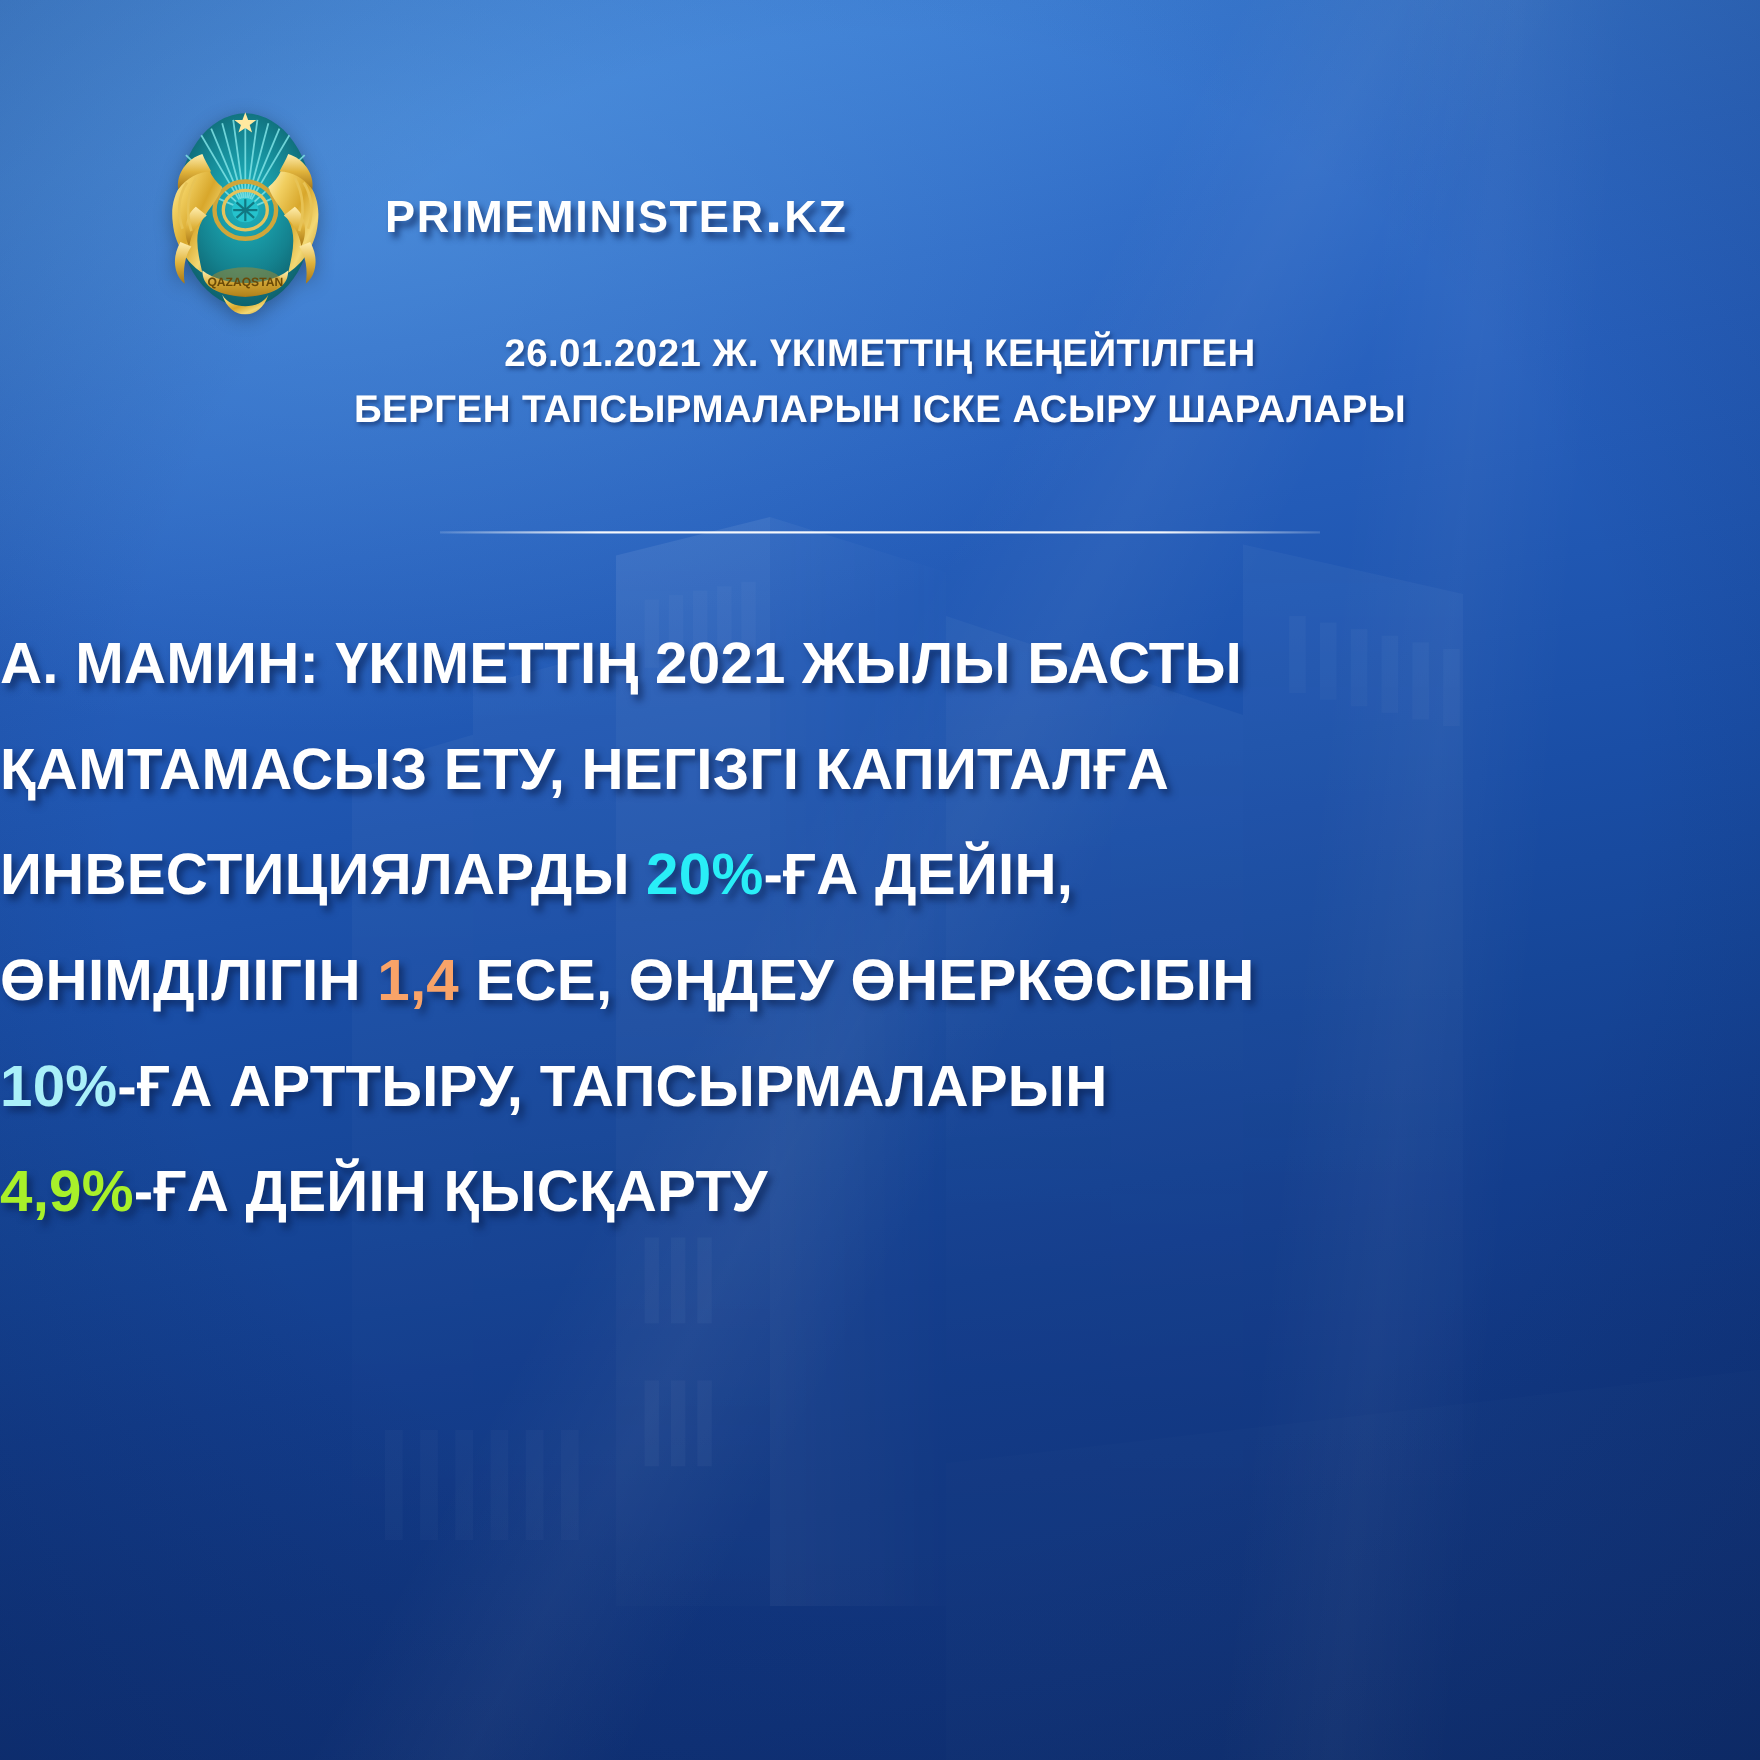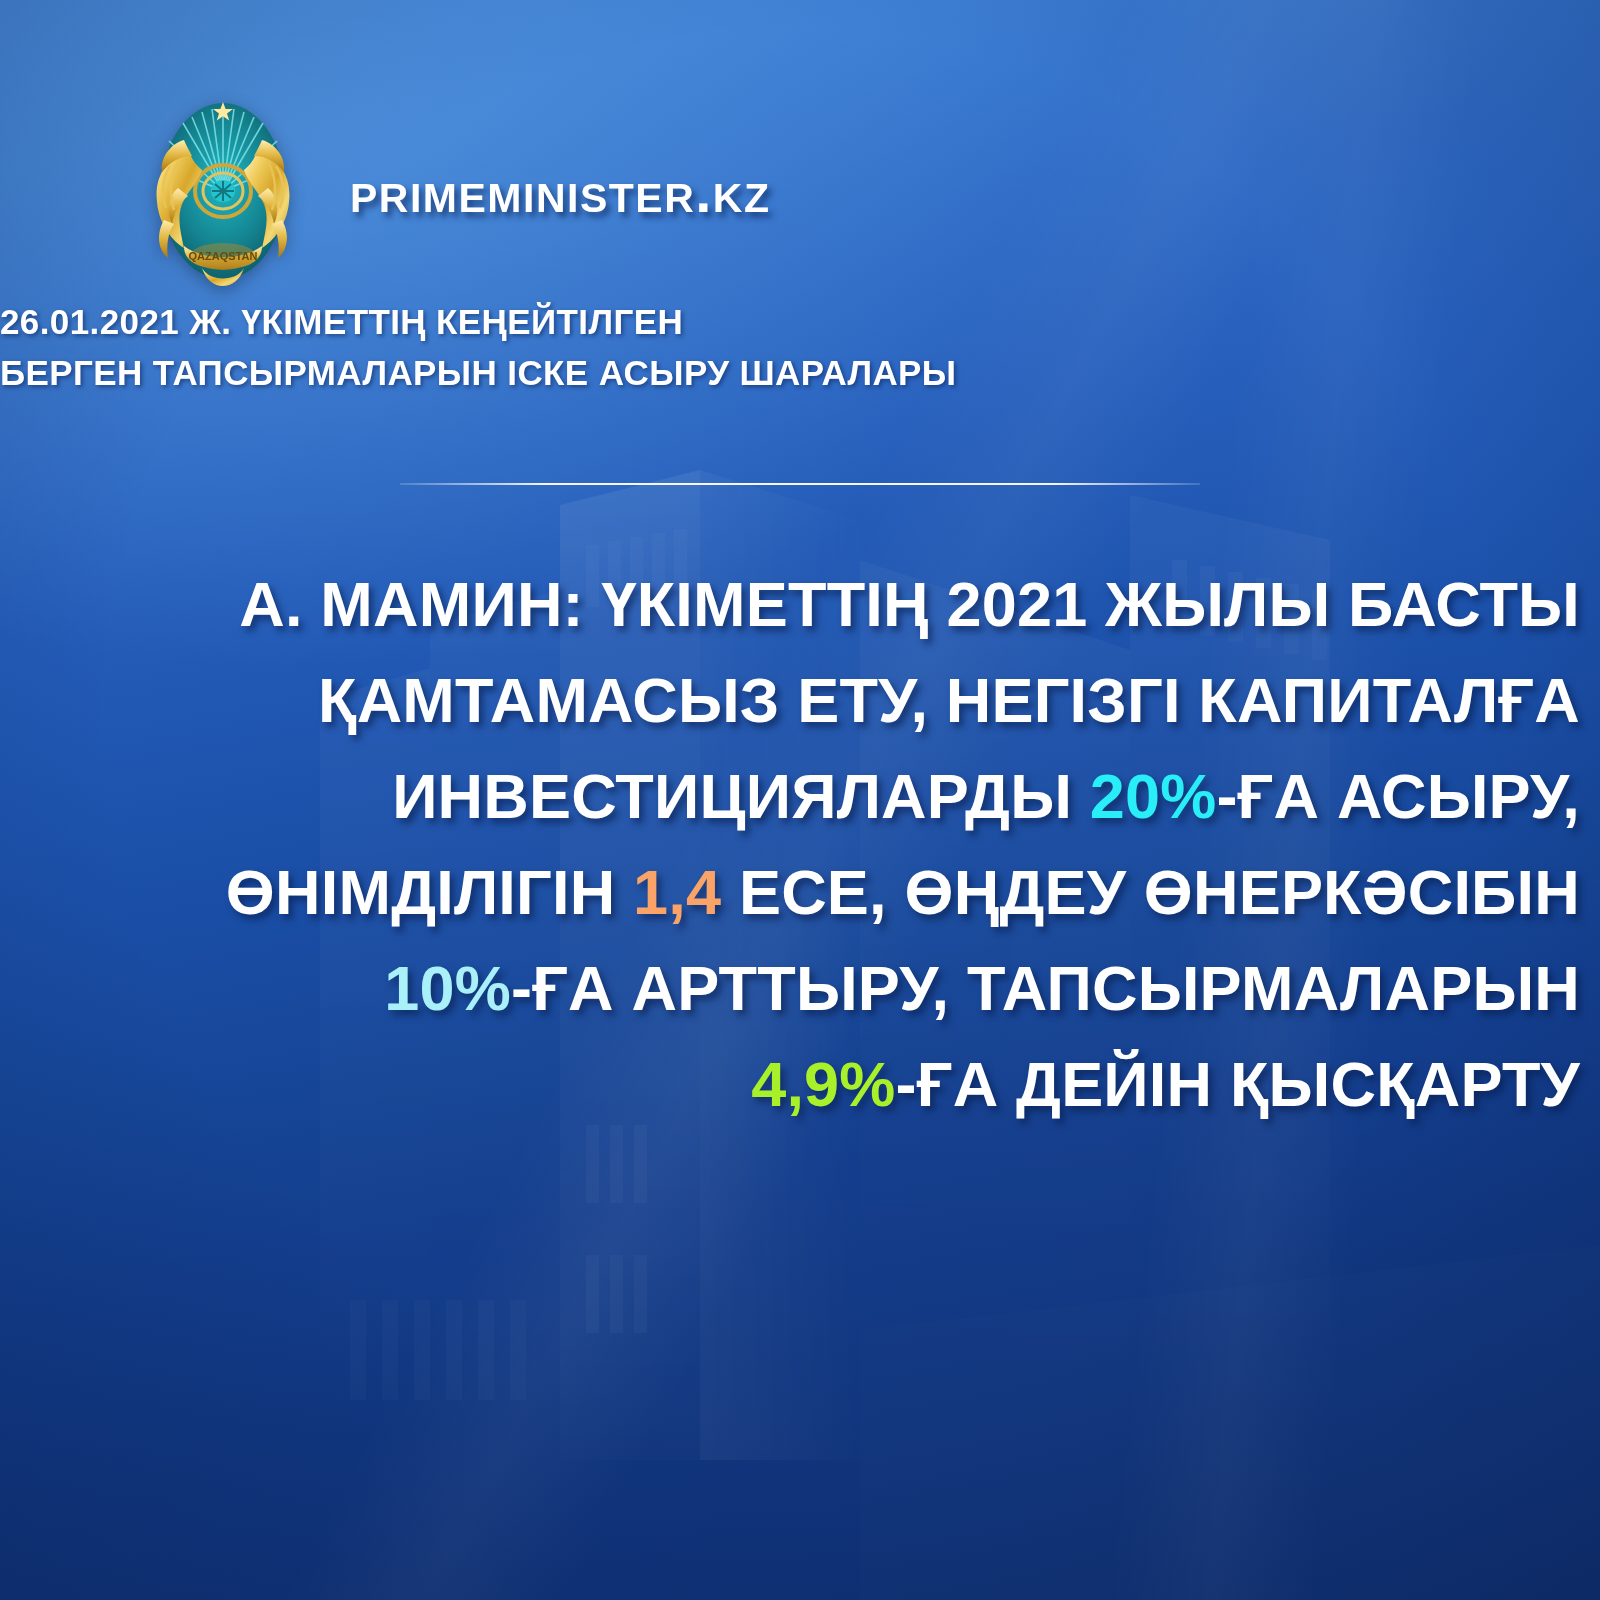--- a/index.html
+++ b/index.html
@@ -74,20 +74,21 @@
     font-variant: small-caps;
     text-transform: lowercase;
   }
 
   
   .subtitle {
     position: absolute;
     top: 296px;
     left: 0;
     width: 1600px;
+    text-align: center;
     color: #ffffff;
     font-size: 35px;
     font-weight: bold;
     line-height: 51px;
     letter-spacing: 0.4px;
     text-shadow: 2px 2px 4px rgba(8,30,80,0.55);
   }
   .subtitle .line { display: block; white-space: nowrap; }
 
   .divider {
@@ -98,23 +99,23 @@
     height: 2px;
     background: linear-gradient(to right, rgba(255,255,255,0.15), rgba(255,255,255,0.95) 18%, rgba(255,255,255,0.95) 82%, rgba(255,255,255,0.15));
   }
 
   
   .headline {
     position: absolute;
     top: 556px;
     left: 0;
     width: 1580px;
-    text-align: right;
+    text-align: left;
     color: #ffffff;
-    font-size: 63px;
+    font-size: 53px;
     font-weight: bold;
     line-height: 96px;
     letter-spacing: 0.2px;
     text-shadow: 4px 5px 7px rgba(6,26,72,0.60);
   }
   .headline .hline { display: block; white-space: nowrap; }
   .hl { font-weight: bold; }
 </style>
 </head>
 <body>
@@ -271,21 +272,21 @@
 
   <div class="divider"></div>
 
   <div class="headline">
 
     <span class="hline">А. МАМИН: ҮКІМЕТТІҢ 2021 ЖЫЛЫ БАСТЫ</span>
 
 
     <span class="hline">ҚАМТАМАСЫЗ ЕТУ, НЕГІЗГІ КАПИТАЛҒА</span>
 
-    <span class="hline"><span>ИНВЕСТИЦИЯЛАРДЫ </span><span class="hl" style="color:#29EEF7">20%</span><span>-ҒА АСЫРУ,</span></span>
+    <span class="hline"><span>ИНВЕСТИЦИЯЛАРДЫ </span><span class="hl" style="color:#29EEF7">20%</span><span>-ҒА ДЕЙІН,</span></span>
 
 
 
     <span class="hline"><span>ӨНІМДІЛІГІН </span><span class="hl" style="color:#F9A368">1,4</span><span> ЕСЕ, ӨҢДЕУ ӨНЕРКӘСІБІН</span></span>
 
     <span class="hline"><span class="hl" style="color:#A9F0F9">10%</span><span>-ҒА АРТТЫРУ, ТАПСЫРМАЛАРЫН</span></span>
 
     <span class="hline"><span class="hl" style="color:#A8F02A">4,9%</span><span>-ҒА ДЕЙІН ҚЫСҚАРТУ</span></span>
 
   </div>

